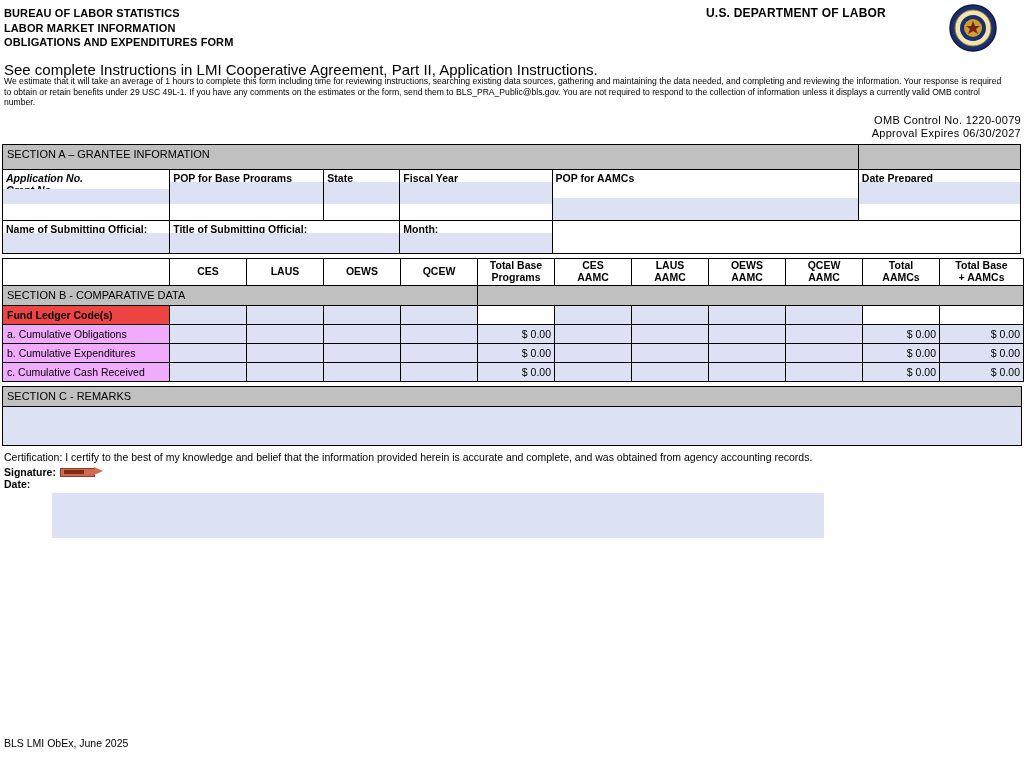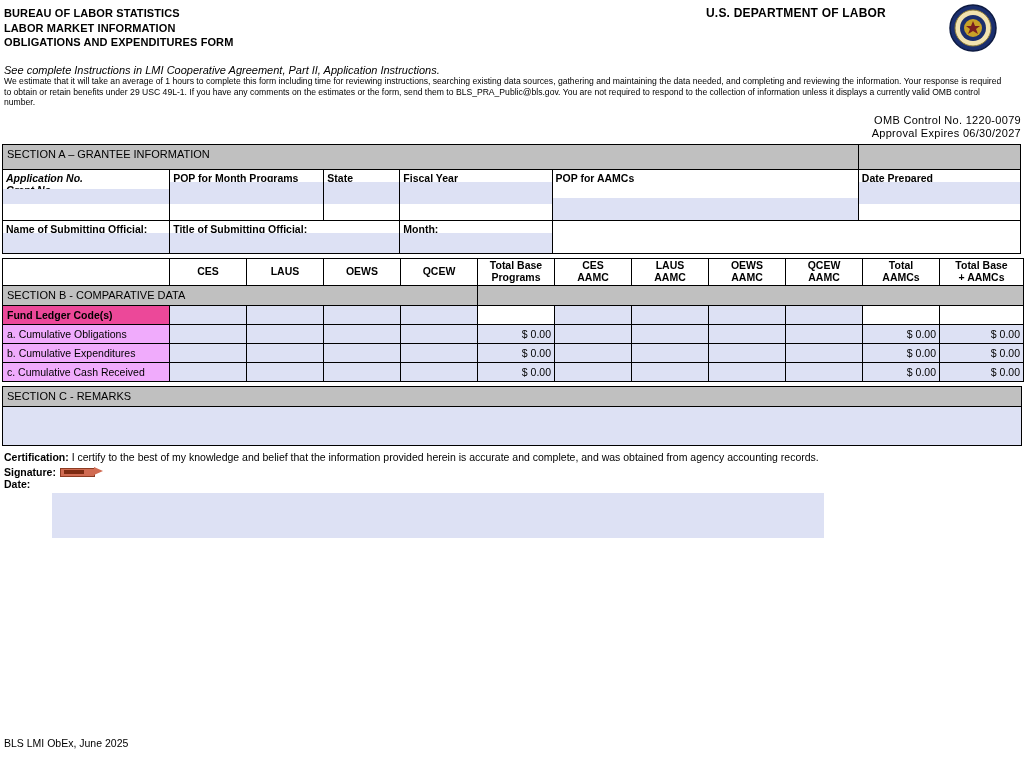--- a/index.html
+++ b/index.html
@@ -50,22 +50,21 @@
     width: 48px;
     height: 48px;
   }
 
   
   .instructions {
     padding-left: 4px;
     padding-top: 2px;
   }
   .instr-italic {
-    font-size: 11px;
-    font-style: italic;
+    font-size: 15px;
     line-height: 12px;
   }
   .instr-body {
     font-size: 8.6px;
     line-height: 10.6px;
     width: 1000px;
     text-align: left;
   }
   .omb {
     text-align: right;
@@ -143,21 +142,21 @@
   }
   .secB td.rowlabel {
     background: #f0abfc;
     font-size: 10.5px;
     padding: 2px 0 2px 4px;
     height: 14px;
     vertical-align: middle;
   }
   .secB td.rowlabel.bold {
     font-weight: bold;
-    background: #ec4899;
+    background: #ef4444;
   }
   .secB td.inputcell {
     background: #dde1f4;
     height: 14px;
   }
   .secB td.totalcell {
     background: #dde1f4;
     text-align: right;
     padding-right: 3px;
     font-size: 10.5px;
@@ -172,21 +171,21 @@
     background: #dde1f4;
     height: 38px;
   }
 
   
   .cert {
     margin-left: 4px;
     margin-top: 5px;
     font-size: 10.5px;
   }
-  .cert b { font-weight: bold; }
+  .cert b { font-weight: normal; }
   .sigline {
     margin-left: 4px;
     margin-top: 3px;
     font-size: 10.5px;
     font-weight: bold;
     position: relative;
     line-height: 12.5px;
   }
   .sig-arrow {
     position: absolute;
@@ -281,21 +280,21 @@
     <tr>
       <td>
         <div class="blockcell" style="height:34px;">
           <span class="lbl">Application No.</span>
           <span class="lbl" style="padding-top:0;">Grant No.</span>
           <span class="field-big"></span>
         </div>
       </td>
       <td>
         <div class="blockcell2" style="height:34px;">
-          <span class="lbl">POP for Month Programs</span>
+          <span class="lbl">POP for Base Programs</span>
           <span class="field-big2"></span>
         </div>
       </td>
       <td>
         <div class="blockcell2" style="height:34px;">
           <span class="lbl">State</span>
           <span class="field-big2"></span>
         </div>
       </td>
       <td>

